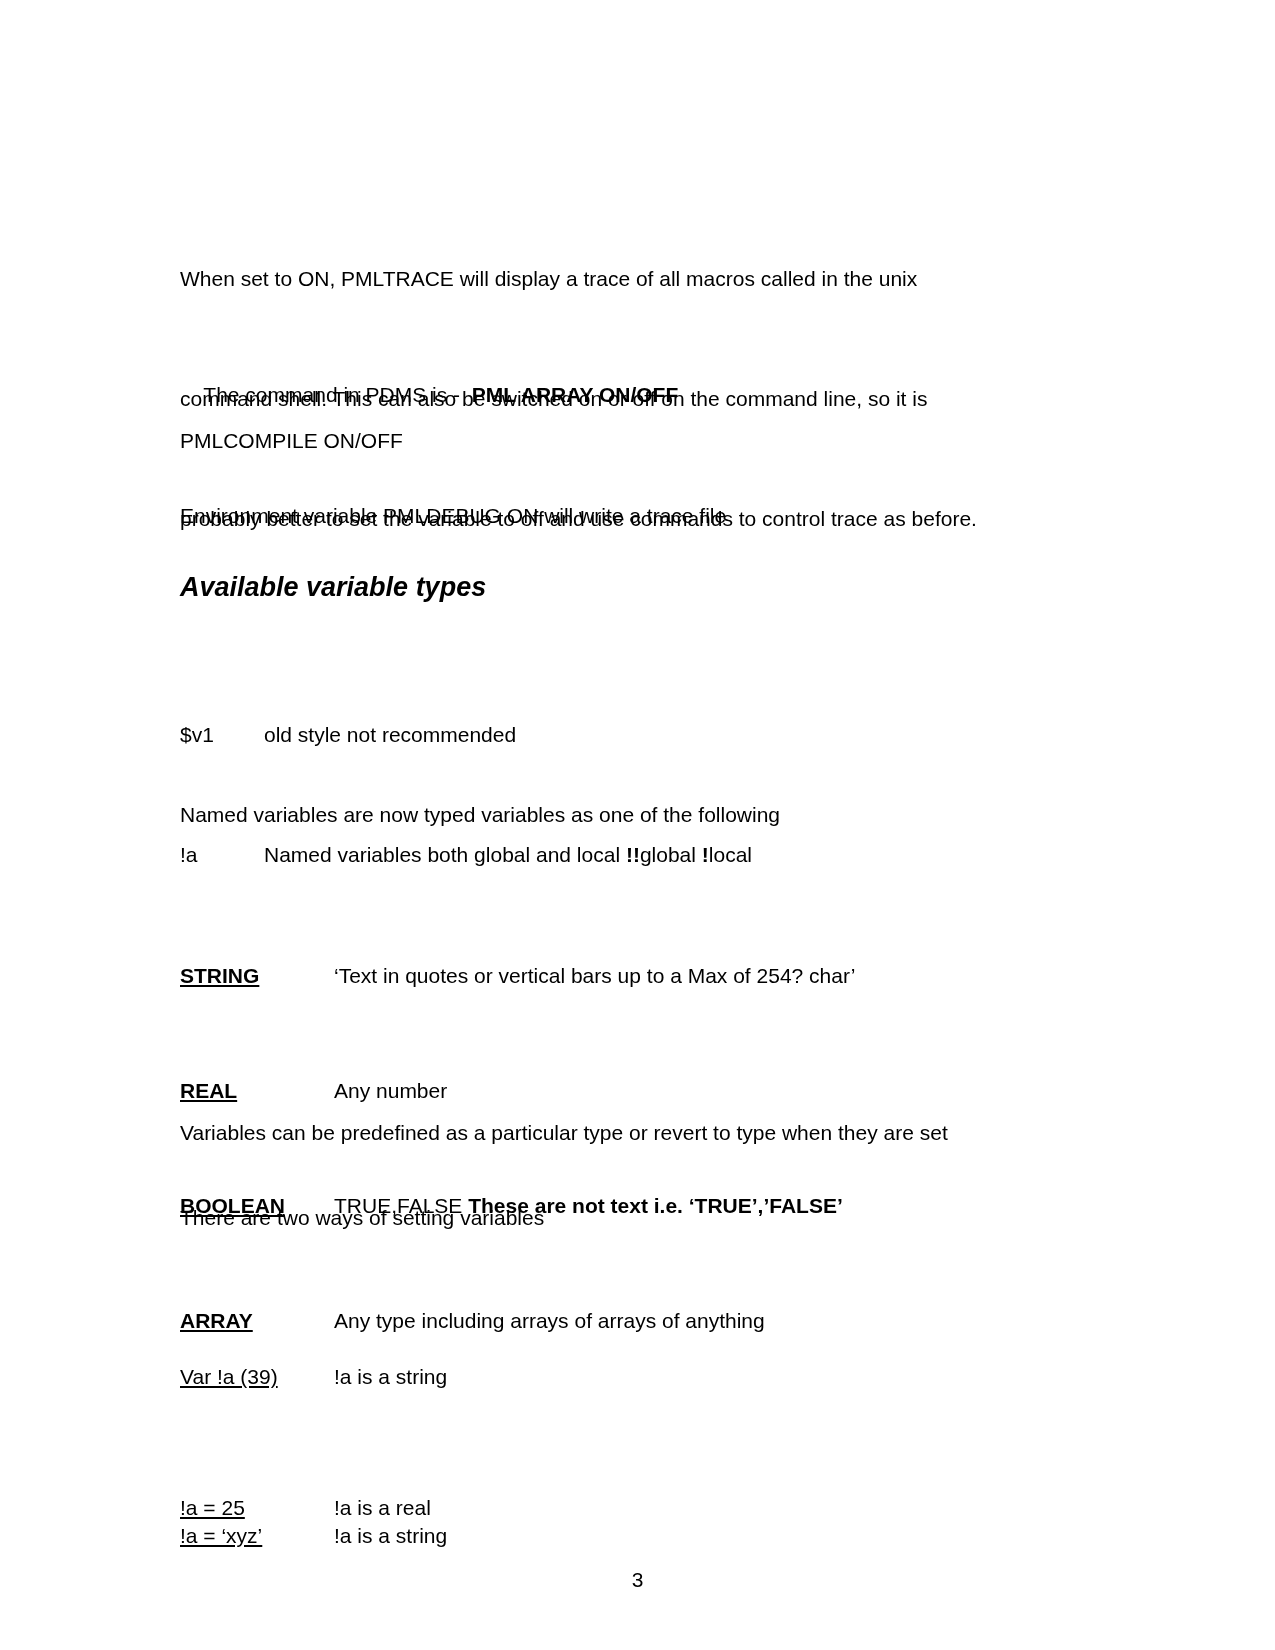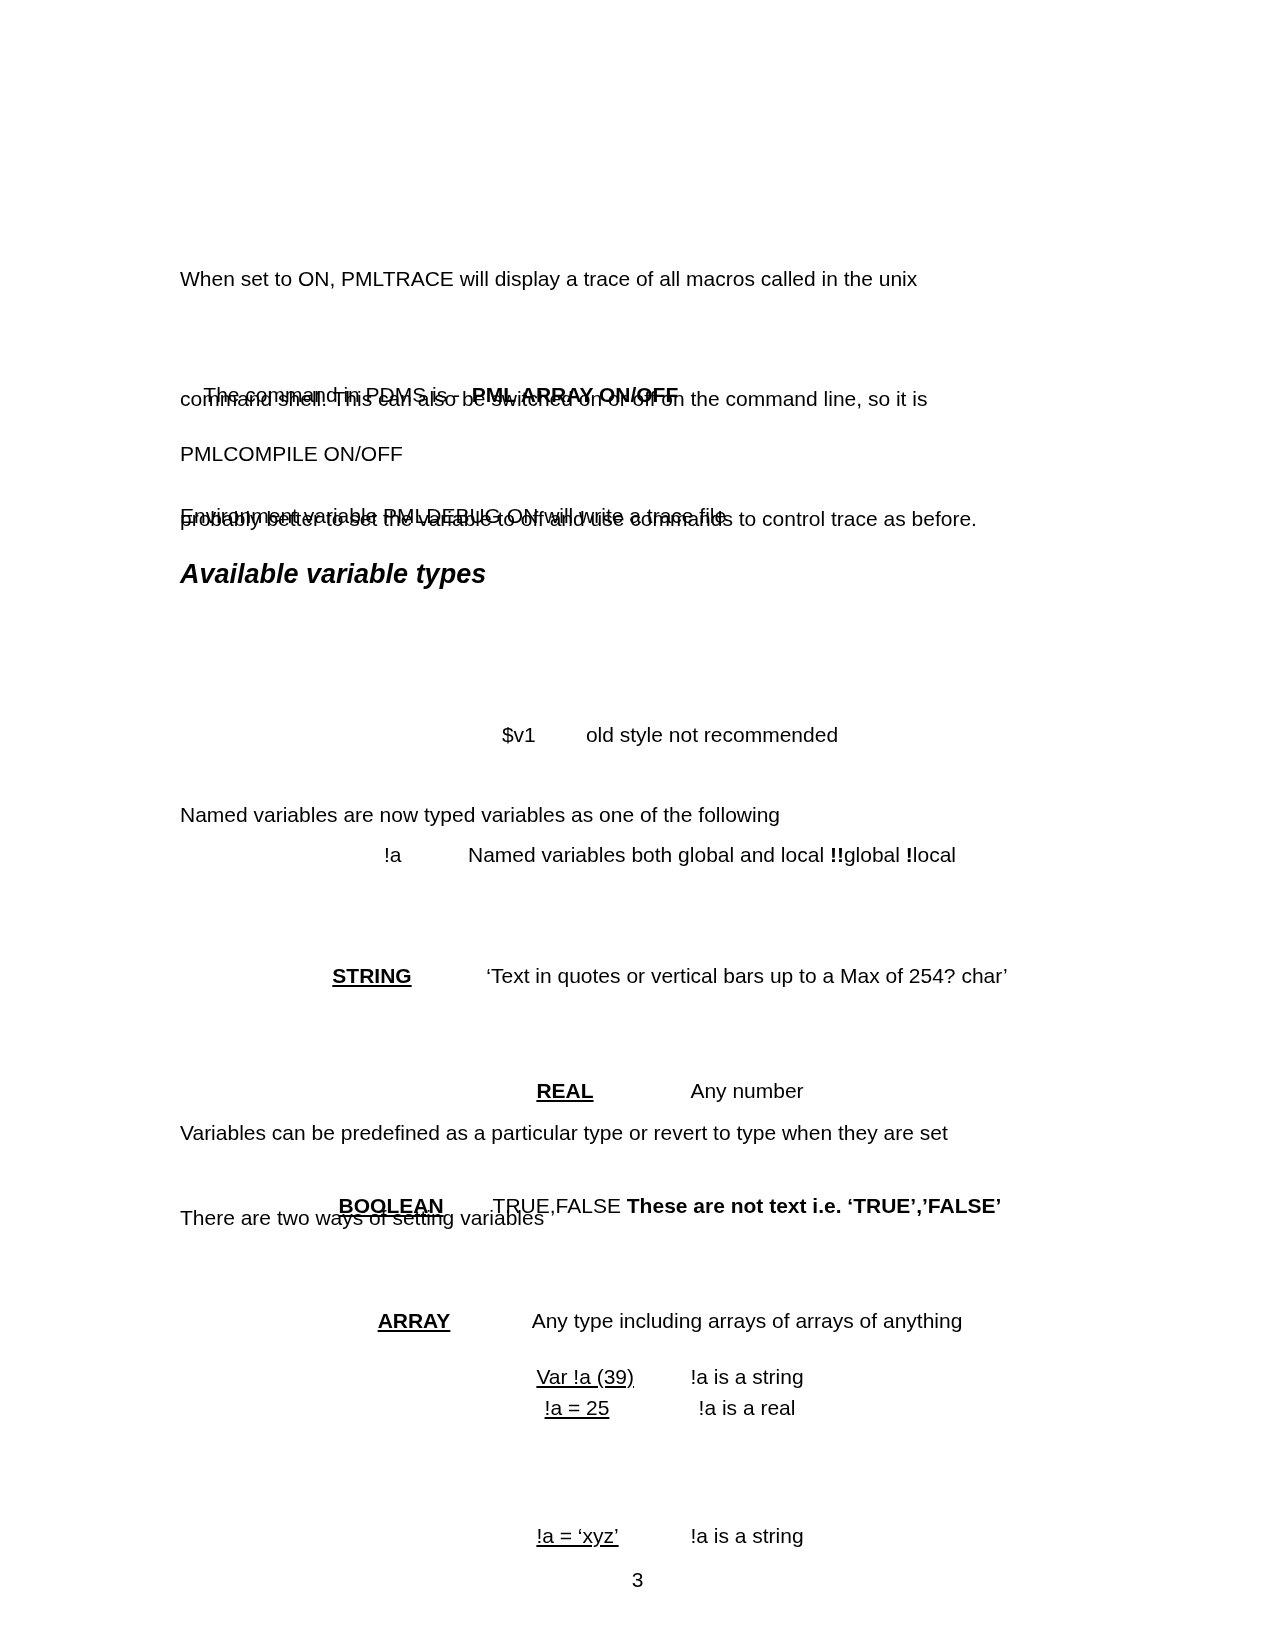--- a/index.html
+++ b/index.html
@@ -21,21 +21,21 @@
     white-space: pre-wrap;
     width: 980px;
   }
   .b { font-weight: bold; }
   .heading {
     font-size: 27px;
     font-weight: bold;
     font-style: italic;
     line-height: 40px;
   }
-  .row { display: flex; justify-content: center; }
+  .row { display: flex; }
   .term-sm { flex: none; width: 84px; white-space: pre; }
   .term-lg { flex: none; width: 154px; white-space: pre; text-decoration: underline; }
   .types-block { line-height: 38.4px; }
   .desc { white-space: pre-wrap; }
   .page-num {
     position: absolute;
     left: 0;
     width: 1275px;
     text-align: center;
     line-height: 40px;
@@ -49,25 +49,25 @@
   <div class="block" style="top:153px">
     <div>When set to ON, PMLTRACE will display a trace of all macros called in the unix</div>
     <div>command shell. This can also be switched on or off on the command line, so it is</div>
     <div>probably better to set the variable to off and use commands to control trace as before.</div>
   </div>
 
   <div class="block" style="top:309px">
     <span>The command in PDMS is -  </span><span class="b">PML ARRAY ON/OFF</span>
   </div>
 
-  <div class="block" style="top:408px">PMLCOMPILE ON/OFF</div>
+  <div class="block" style="top:395px">PMLCOMPILE ON/OFF</div>
 
   <div class="block" style="top:470px">Environment variable PMLDEBUG ON will write a trace file</div>
 
-  <div class="block heading" style="top:528px">Available variable types</div>
+  <div class="block heading" style="top:541px">Available variable types</div>
 
   <div class="block" style="top:609px">
     <div class="row">
       <span class="term-sm">$v1</span>
       <span class="desc">old style not recommended</span>
     </div>
     <div class="row">
       <span class="term-sm">!a</span>
       <span class="desc"><span>Named variables both global and local </span><span class="b">!!</span><span>global </span><span class="b">!</span><span>local</span></span>
     </div>
@@ -98,21 +98,21 @@
 
   <div class="block" style="top:1087px">Variables can be predefined as a particular type or revert to type when they are set</div>
 
   <div class="block" style="top:1251px">
     <div class="row">
       <span class="term-lg">Var !a (39)</span>
       <span class="desc">!a is a string</span>
     </div>
   </div>
 
-  <div class="block" style="top:1282px">
+  <div class="block" style="top:1382px">
     <div class="row">
       <span class="term-lg">!a = 25</span>
       <span class="desc">!a is a real</span>
     </div>
   </div>
 
   <div class="block" style="top:1410px">
     <div class="row">
       <span class="term-lg">!a = ‘xyz’</span>
       <span class="desc">!a is a string</span>

